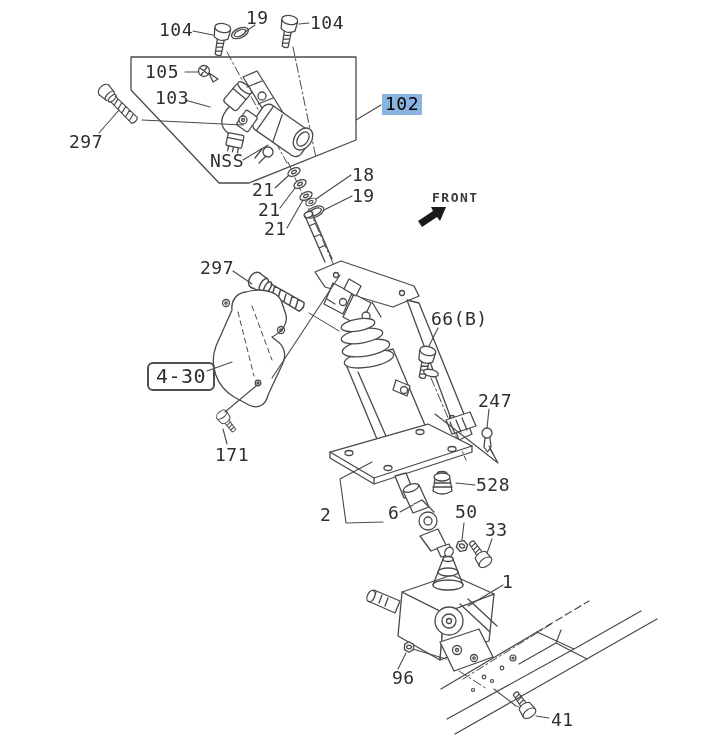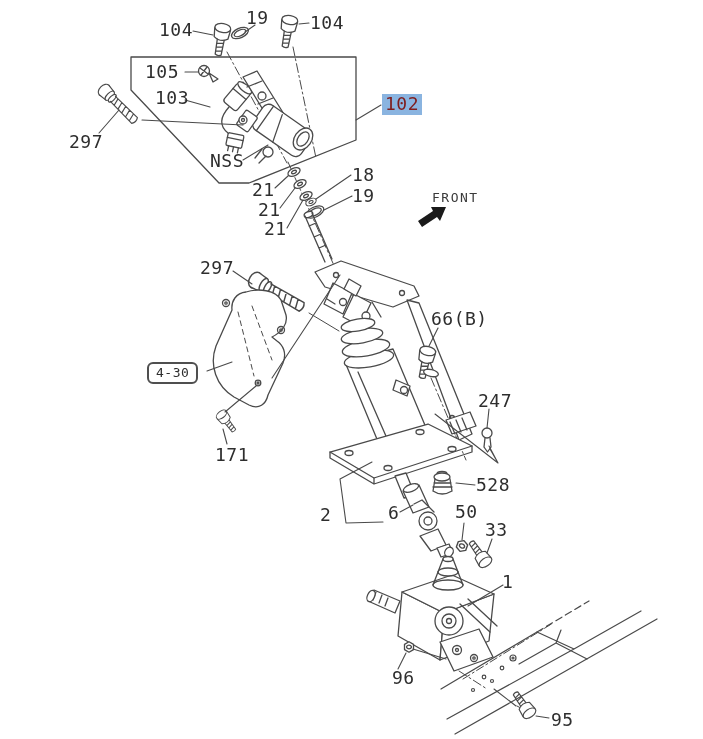--- a/index.html
+++ b/index.html
@@ -1,23 +1,23 @@
 <!DOCTYPE html>
 <html><head>
 <meta charset="utf-8">
 <style>
   html,body{margin:0;padding:0;background:#fff;}
   .stage{position:relative;width:674px;height:739px;background:#ffffff;overflow:hidden;
          font-family:"DejaVu Sans Mono", monospace;}
   .stage svg{position:absolute;left:0;top:0;}
   .pl{position:absolute;font-size:18px;line-height:1.05;color:#2e2e2e;letter-spacing:.5px;
       white-space:nowrap;font-family:"DejaVu Sans Mono", monospace;}
-  .hl{background:#8ab4e0;color:#7f1d1d;padding:1px 3px;}
-  .boxed{border:2px solid #4f4f4f;border-radius:6px;padding:2px 7px;font-size:13px;}
-  .front{font-size:13px;font-weight:normal;letter-spacing:1.5px;color:#3a3a3a;}
+  .hl{background:#8ab4e0;color:#000000;padding:1px 3px;}
+  .boxed{border:2px solid #4f4f4f;border-radius:6px;padding:2px 7px;font-size:20px;}
+  .front{font-size:13px;font-weight:bold;letter-spacing:1.5px;color:#3a3a3a;}
 </style>
 </head>
 <body>
 
 <div class="stage">
 
 <svg width="703" height="739" viewBox="0 0 703 739">
   <defs>
     <g id="boltv">
       <path d="M-8 2 L-7 11 Q0 16 7 11 L8 2 Q0 7 -8 2 Z" fill="#fff"></path>
@@ -319,15 +319,15 @@
 <div class="pl boxed" style="left:147px;top:362px">4-30</div>
 <div class="pl" style="left:478px;top:392px">247</div>
 <div class="pl" style="left:215px;top:446px">171</div>
 <div class="pl" style="left:476px;top:476px">528</div>
 <div class="pl" style="left:320px;top:506px">2</div>
 <div class="pl" style="left:388px;top:504px">6</div>
 <div class="pl" style="left:455px;top:503px">50</div>
 <div class="pl" style="left:485px;top:521px">33</div>
 <div class="pl" style="left:502px;top:573px">1</div>
 <div class="pl" style="left:392px;top:669px">96</div>
-<div class="pl" style="left:551px;top:711px">95</div>
+<div class="pl" style="left:551px;top:711px">41</div>
 
 </div>
 
 </body></html>

